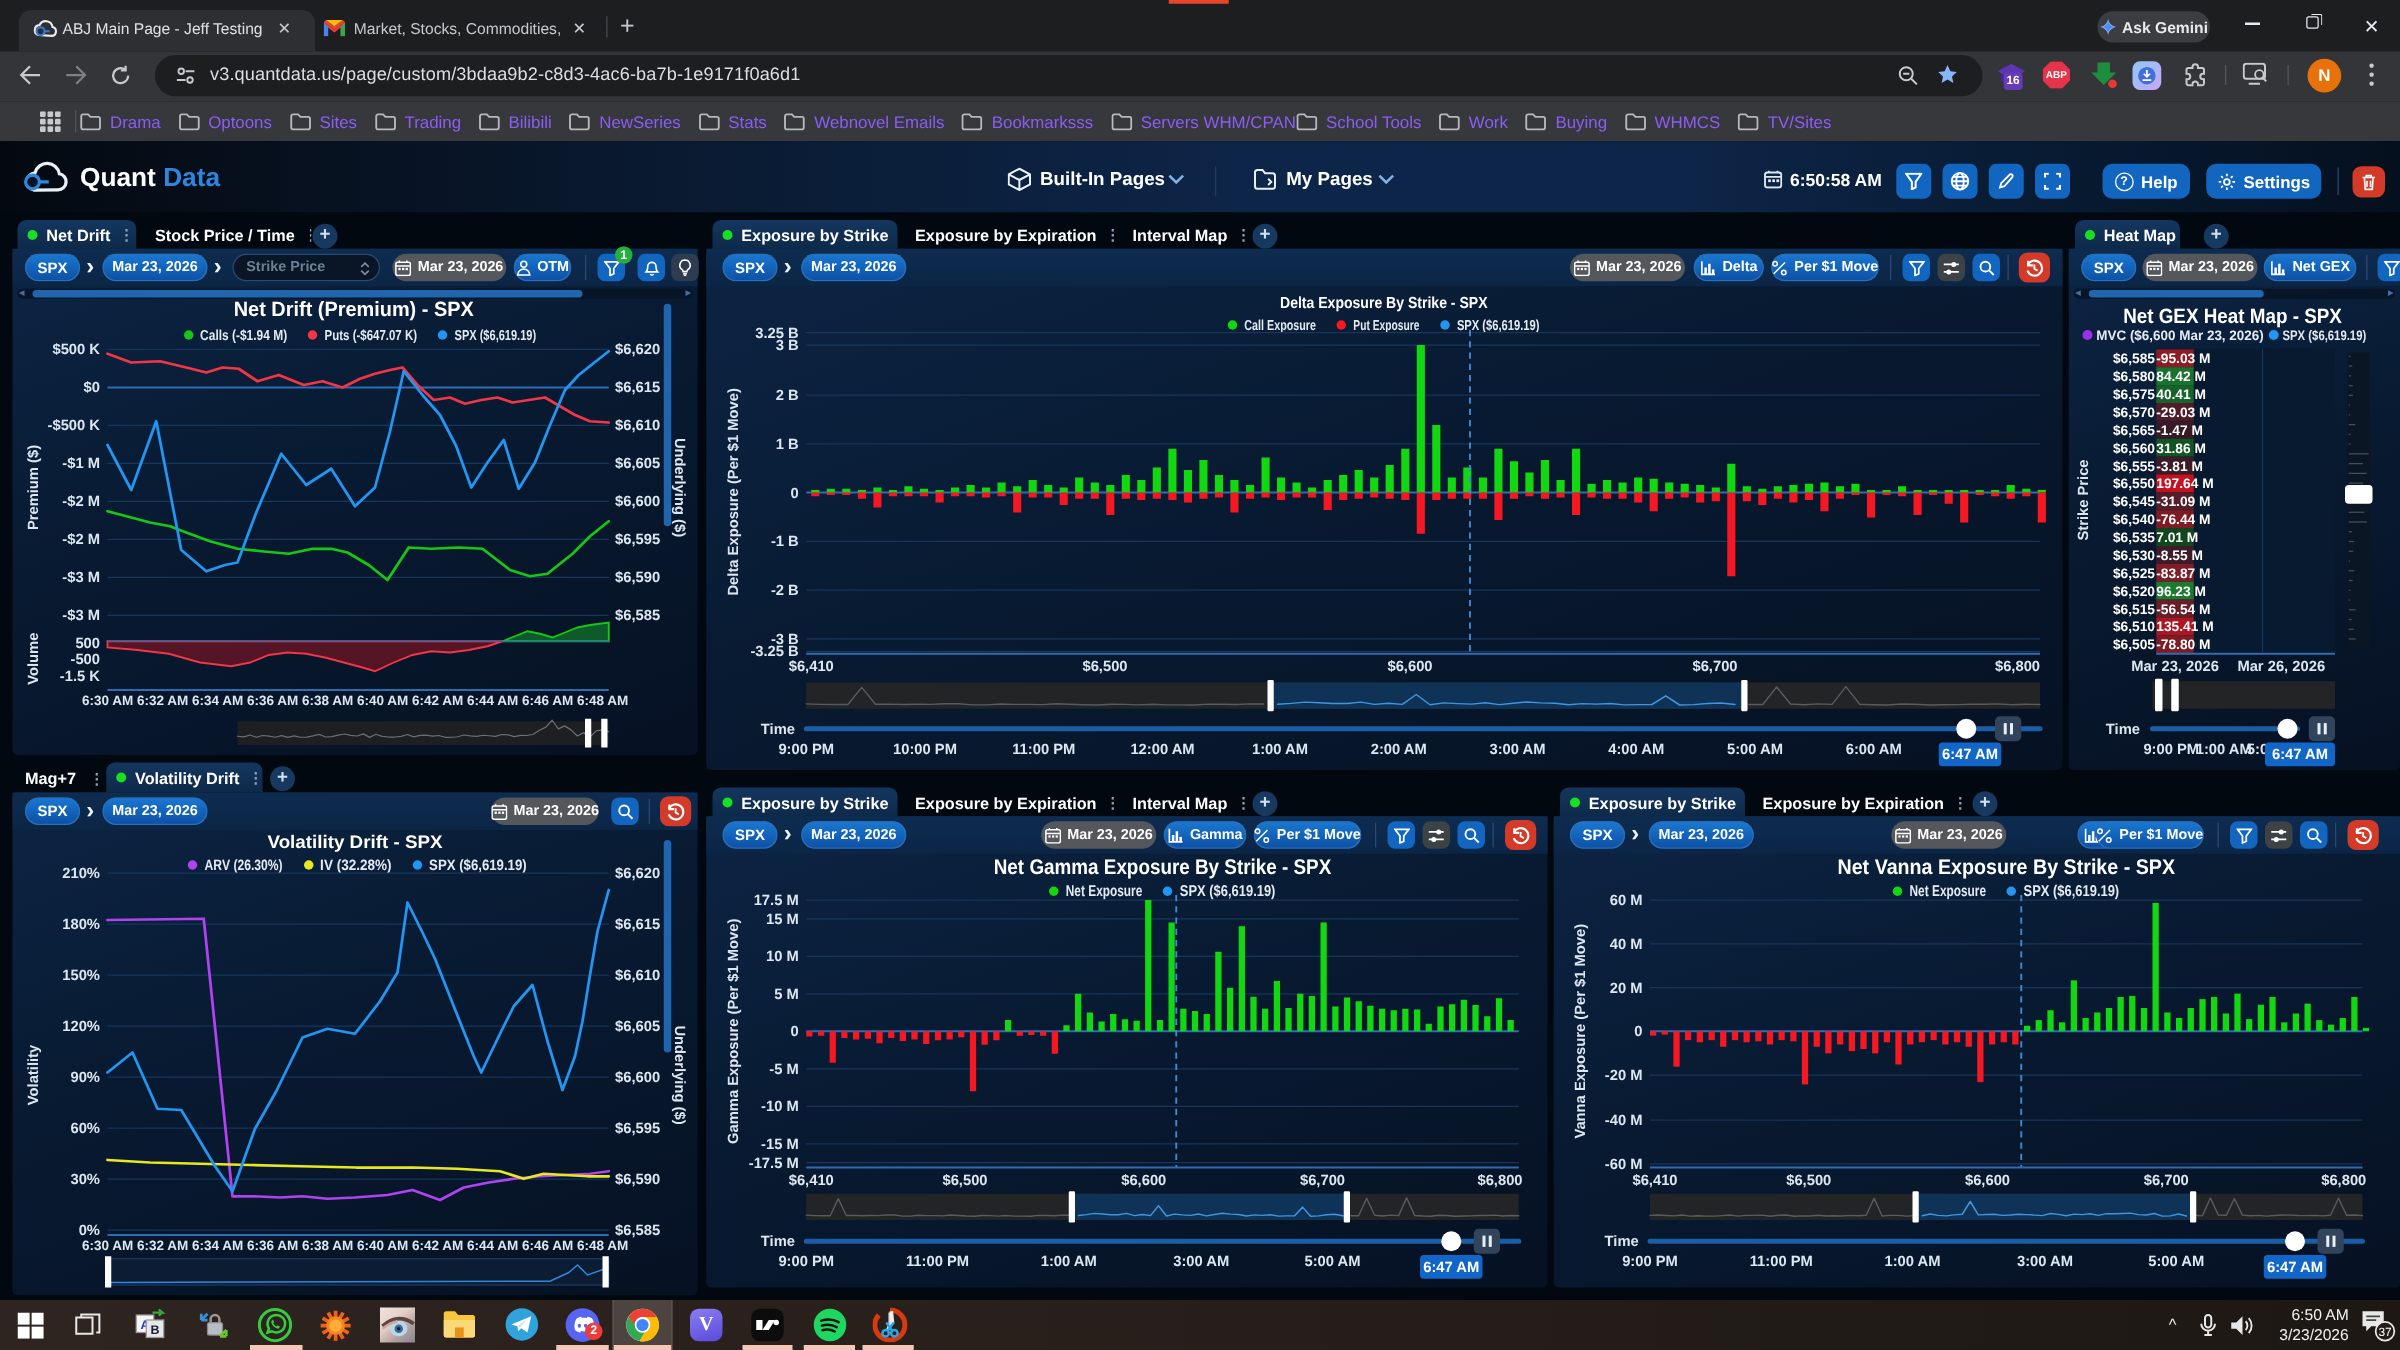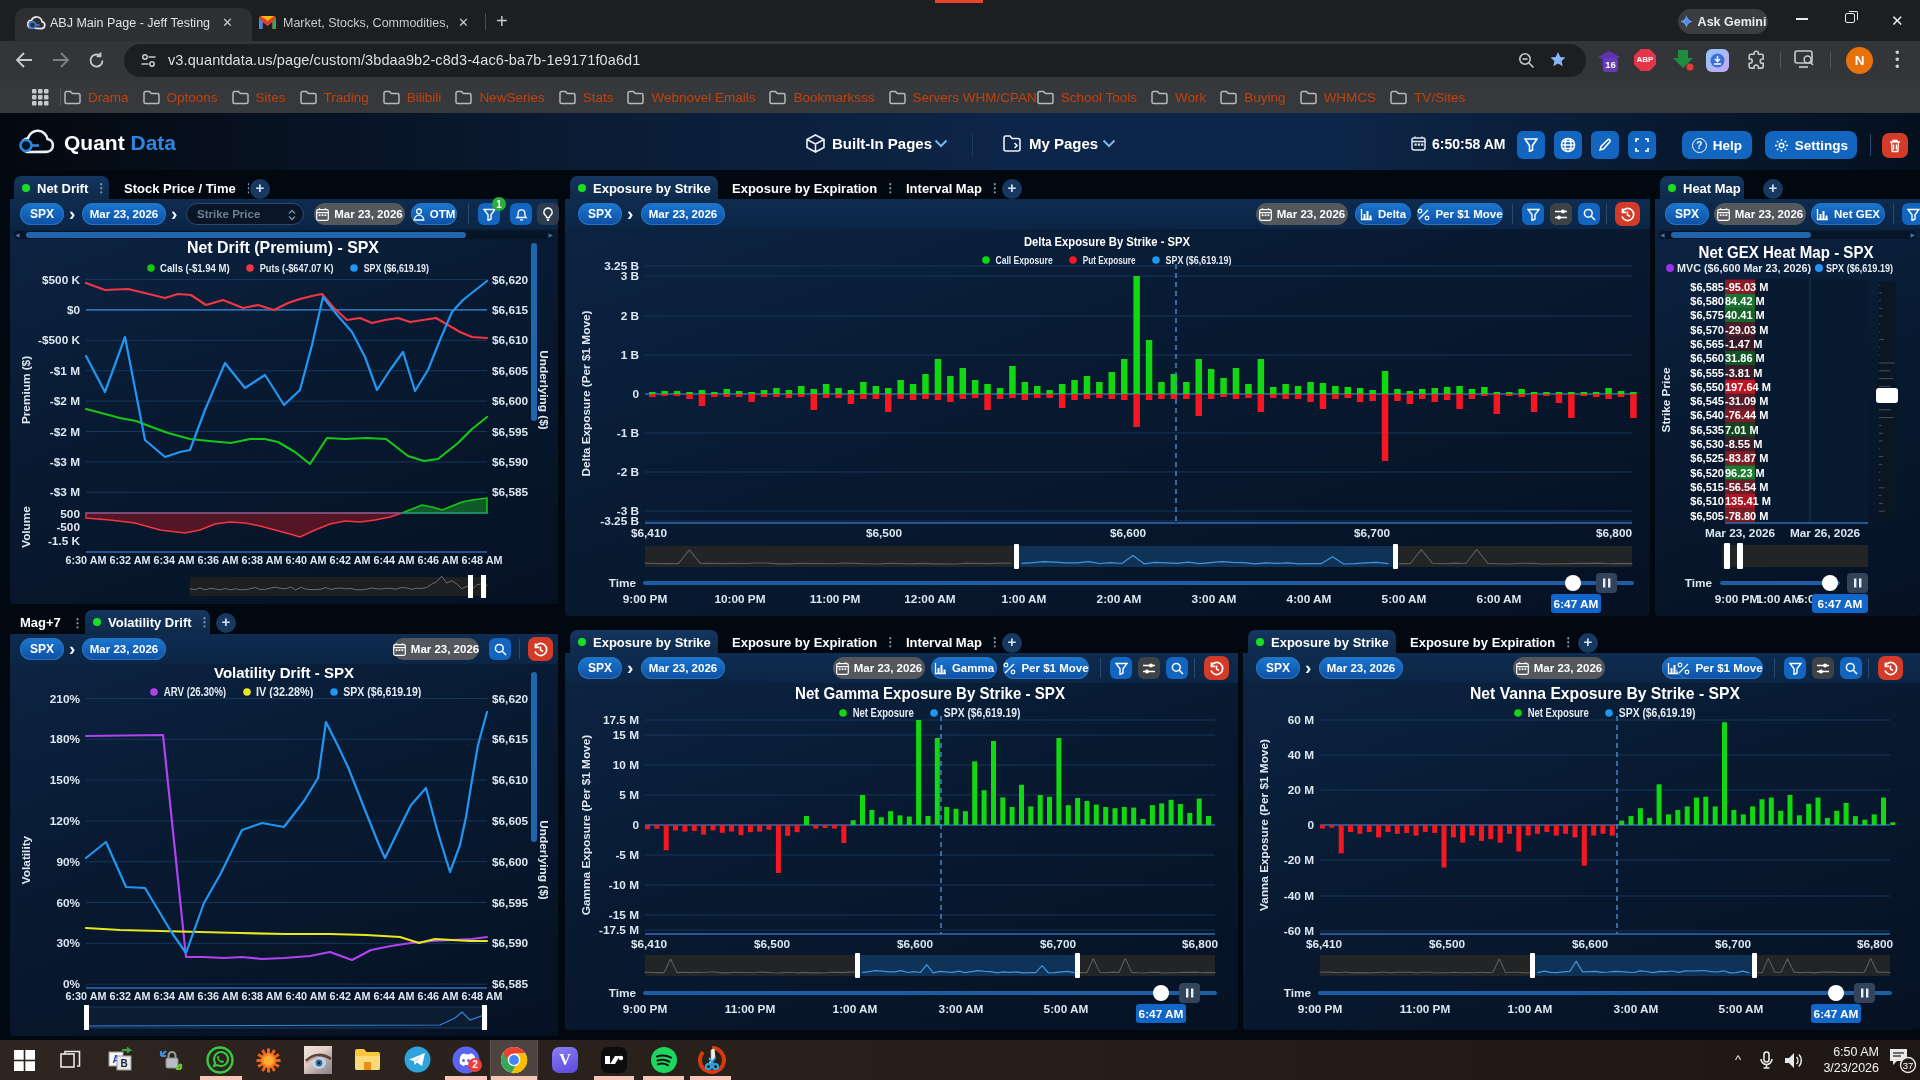--- a/index.html
+++ b/index.html
@@ -118,21 +118,21 @@
     <rect x="6" y="0" width="4.5" height="4.5" rx="1" fill="#c7cacd"></rect>
     <rect x="12" y="0" width="4.5" height="4.5" rx="1" fill="#c7cacd"></rect>
     <rect x="0" y="6" width="4.5" height="4.5" rx="1" fill="#c7cacd"></rect>
     <rect x="6" y="6" width="4.5" height="4.5" rx="1" fill="#c7cacd"></rect>
     <rect x="12" y="6" width="4.5" height="4.5" rx="1" fill="#c7cacd"></rect>
     <rect x="0" y="12" width="4.5" height="4.5" rx="1" fill="#c7cacd"></rect>
     <rect x="6" y="12" width="4.5" height="4.5" rx="1" fill="#c7cacd"></rect>
     <rect x="12" y="12" width="4.5" height="4.5" rx="1" fill="#c7cacd"></rect>
   </svg>
 <div class="abs" style="left:60px;top:88px;width:1px;height:18px;background:#505255"></div>
-<div class="abs" style="left:64px;top:86px;height:22px;display:flex;align-items:center;color:#c2410c;font-size:13.5px">
+<div class="abs" style="left:64px;top:86px;height:22px;display:flex;align-items:center;color:#8b5cf6;font-size:13.5px">
     <span style="display:flex;align-items:center;margin-right:14px">
       <svg width="17" height="15" viewBox="0 0 17 15" style="flex:none">
         <path d="M1 3 a1.5 1.5 0 0 1 1.5-1.5 h4 l1.8 2 h6.2 A1.5 1.5 0 0 1 16 5 v7 a1.5 1.5 0 0 1-1.5 1.5 h-12 A1.5 1.5 0 0 1 1 12z" fill="none" stroke="#b6b9bd" stroke-width="1.5"></path>
       </svg>
       <span style="margin-left:7px;white-space:nowrap">Drama</span>
     </span>
     <span style="display:flex;align-items:center;margin-right:14px">
       <svg width="17" height="15" viewBox="0 0 17 15" style="flex:none">
         <path d="M1 3 a1.5 1.5 0 0 1 1.5-1.5 h4 l1.8 2 h6.2 A1.5 1.5 0 0 1 16 5 v7 a1.5 1.5 0 0 1-1.5 1.5 h-12 A1.5 1.5 0 0 1 1 12z" fill="none" stroke="#b6b9bd" stroke-width="1.5"></path>
       </svg>

